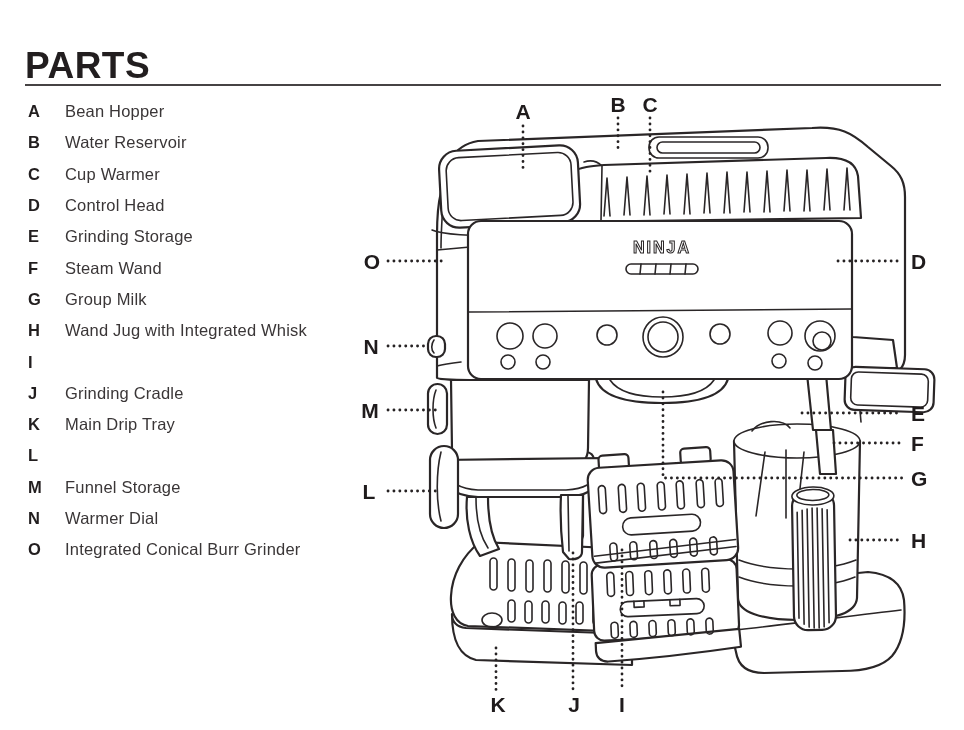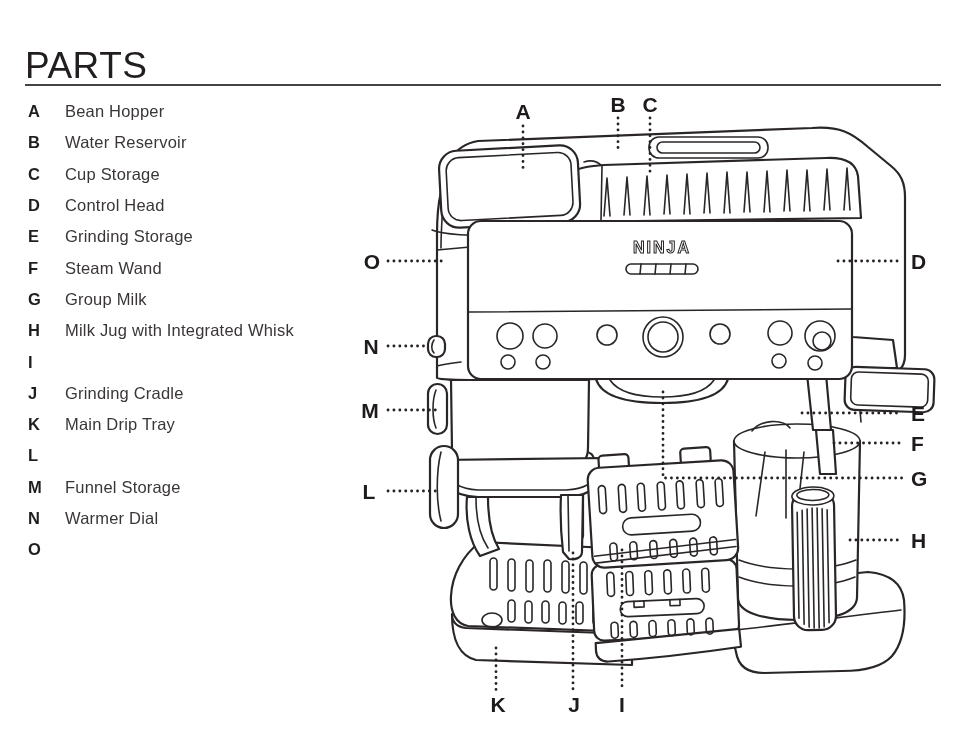--- a/index.html
+++ b/index.html
@@ -1,18 +1,18 @@
 <!DOCTYPE html>
 <html><head>
 <meta charset="utf-8">
 <style>
   html,body{margin:0;padding:0;background:#ffffff;}
   body{width:964px;height:730px;position:relative;overflow:hidden;
        font-family:"Liberation Sans",sans-serif;color:#231f20;}
-  .page-title{position:absolute;left:25px;top:20px;font-size:37px;font-weight:400;
+  .page-title{position:absolute;left:25px;top:20px;font-size:37px;font-weight:700;
        letter-spacing:.5px;color:#221e1f;}
   .rule{position:absolute;left:25px;top:84px;width:916px;height:0;
        border-top:2px solid #464344;}
   .parts-list{position:absolute;left:28px;top:96px;}
   .part-row{display:flex;align-items:center;height:31.3px;}
   .part-letter{width:37px;font-size:16.5px;font-weight:700;color:#221e1f;}
   .part-label{font-size:16.5px;font-weight:400;color:#3a3637;letter-spacing:.2px;text-align:center;}
   svg.diagram{position:absolute;left:0;top:0;}
   .ln{fill:#ffffff;stroke:#2a2627;stroke-width:2.2;stroke-linejoin:round;stroke-linecap:round;}
   .ln2{fill:none;stroke:#2a2627;stroke-width:1.6;stroke-linejoin:round;stroke-linecap:round;}
@@ -32,41 +32,41 @@
   <div class="part-row">
       <span class="part-letter">A</span>
       <span class="part-label">Bean Hopper</span>
     </div>
   <div class="part-row">
       <span class="part-letter">B</span>
       <span class="part-label">Water Reservoir</span>
     </div>
   <div class="part-row">
       <span class="part-letter">C</span>
-      <span class="part-label">Cup Storage</span>
+      <span class="part-label">Cup Warmer</span>
     </div>
   <div class="part-row">
       <span class="part-letter">D</span>
       <span class="part-label">Control Head</span>
     </div>
   <div class="part-row">
       <span class="part-letter">E</span>
       <span class="part-label">Grinding Storage</span>
     </div>
   <div class="part-row">
       <span class="part-letter">F</span>
       <span class="part-label">Steam Wand</span>
     </div>
   <div class="part-row">
       <span class="part-letter">G</span>
       <span class="part-label">Group Milk</span>
     </div>
   <div class="part-row">
       <span class="part-letter">H</span>
-      <span class="part-label">Milk Jug with Integrated Whisk</span>
+      <span class="part-label">Wand Jug with Integrated Whisk</span>
     </div>
   <div class="part-row">
       <span class="part-letter">I</span>
     </div>
   <div class="part-row">
       <span class="part-letter">J</span>
       <span class="part-label">Grinding Cradle</span>
     </div>
   <div class="part-row">
       <span class="part-letter">K</span>
@@ -78,20 +78,21 @@
   <div class="part-row">
       <span class="part-letter">M</span>
       <span class="part-label">Funnel Storage</span>
     </div>
   <div class="part-row">
       <span class="part-letter">N</span>
       <span class="part-label">Warmer Dial</span>
     </div>
   <div class="part-row">
       <span class="part-letter">O</span>
+      <span class="part-label">Integrated Conical Burr Grinder</span>
     </div>
 </div>
 
 <svg class="diagram" width="964" height="730" viewBox="0 0 964 730" xmlns="http://www.w3.org/2000/svg">
 
   <g>
     <path class="ln" d="M437 378 L437 235 C437 216 438 204 441 192 C445 168 450 146 478 141
                         L812 128 C840 126 852 133 868 147 L891 166 C901 174 905 183 905 197
                         L905 355 C905 368 897 375 884 377 L470 380 C450 380 437 379 437 378 Z"></path>
     <path class="ln2" d="M444 186 C443 206 441 228 441 248"></path>

